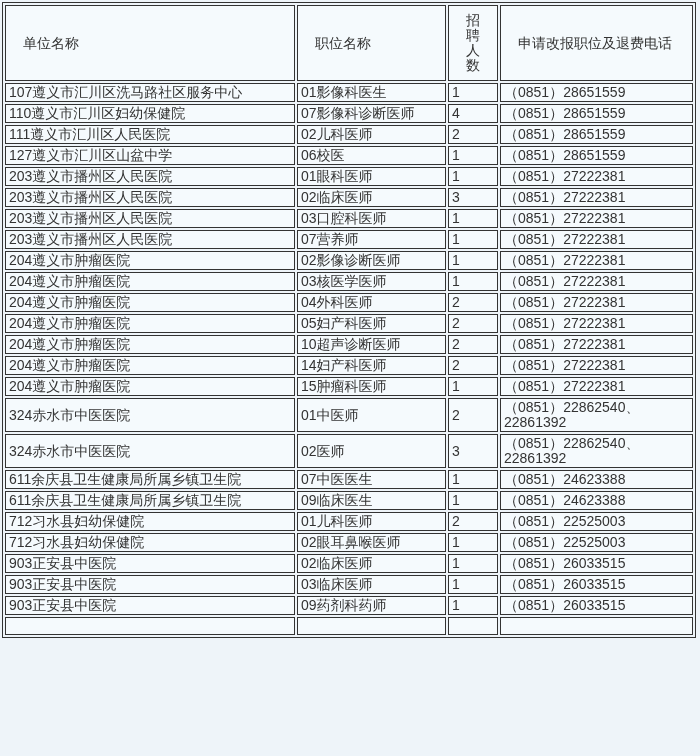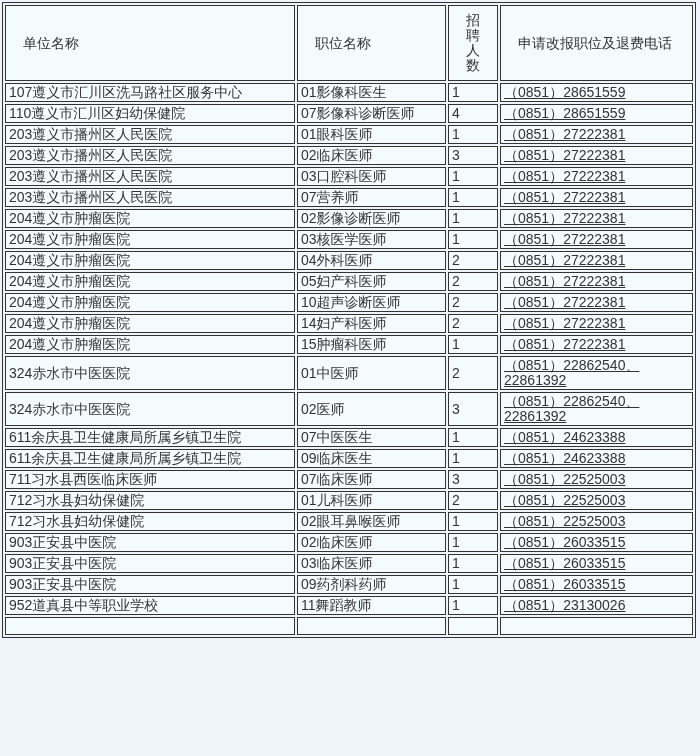--- a/index.html
+++ b/index.html
@@ -29,21 +29,21 @@
     color: #333333;
     font-size: 14px;
     line-height: 15px;
     font-weight: normal;
     text-align: left;
     vertical-align: middle;
     padding: 1px 3px;
     overflow: hidden;
   }
   thead th { padding: 7px 17px; }
-  td.c-phone { white-space: pre-line; text-decoration: underline; }
+  td.c-phone { white-space: pre-line; }
   tr.truncated td { height: 18px; }
 </style>
 </head>
 <body>
 
 <table class="jobs">
   <colgroup>
     <col class="c1">
       <col class="c2">
       <col class="c3">
@@ -64,20 +64,32 @@
         <td class="c-num">1</td>
         <td class="c-phone">（0851）28651559</td>
       </tr>
       <tr>
         <td class="c-unit">110遵义市汇川区妇幼保健院</td>
         <td class="c-pos">07影像科诊断医师</td>
         <td class="c-num">4</td>
         <td class="c-phone">（0851）28651559</td>
       </tr>
       <tr>
+        <td class="c-unit">111遵义市汇川区人民医院</td>
+        <td class="c-pos">02儿科医师</td>
+        <td class="c-num">2</td>
+        <td class="c-phone">（0851）28651559</td>
+      </tr>
+      <tr>
+        <td class="c-unit">127遵义市汇川区山盆中学</td>
+        <td class="c-pos">06校医</td>
+        <td class="c-num">1</td>
+        <td class="c-phone">（0851）28651559</td>
+      </tr>
+      <tr>
         <td class="c-unit">203遵义市播州区人民医院</td>
         <td class="c-pos">01眼科医师</td>
         <td class="c-num">1</td>
         <td class="c-phone">（0851）27222381</td>
       </tr>
       <tr>
         <td class="c-unit">203遵义市播州区人民医院</td>
         <td class="c-pos">02临床医师</td>
         <td class="c-num">3</td>
         <td class="c-phone">（0851）27222381</td>
@@ -156,26 +168,20 @@
         <td class="c-num">1</td>
         <td class="c-phone">（0851）24623388</td>
       </tr>
       <tr>
         <td class="c-unit">611余庆县卫生健康局所属乡镇卫生院</td>
         <td class="c-pos">09临床医生</td>
         <td class="c-num">1</td>
         <td class="c-phone">（0851）24623388</td>
       </tr>
       <tr>
-        <td class="c-unit">711习水县西医临床医师</td>
-        <td class="c-pos">07临床医师</td>
-        <td class="c-num">3</td>
-        <td class="c-phone">（0851）22525003</td>
-      </tr>
-      <tr>
         <td class="c-unit">712习水县妇幼保健院</td>
         <td class="c-pos">01儿科医师</td>
         <td class="c-num">2</td>
         <td class="c-phone">（0851）22525003</td>
       </tr>
       <tr>
         <td class="c-unit">712习水县妇幼保健院</td>
         <td class="c-pos">02眼耳鼻喉医师</td>
         <td class="c-num">1</td>
         <td class="c-phone">（0851）22525003</td>
@@ -190,26 +196,20 @@
         <td class="c-unit">903正安县中医院</td>
         <td class="c-pos">03临床医师</td>
         <td class="c-num">1</td>
         <td class="c-phone">（0851）26033515</td>
       </tr>
       <tr>
         <td class="c-unit">903正安县中医院</td>
         <td class="c-pos">09药剂科药师</td>
         <td class="c-num">1</td>
         <td class="c-phone">（0851）26033515</td>
-      </tr>
-      <tr>
-        <td class="c-unit">952道真县中等职业学校</td>
-        <td class="c-pos">11舞蹈教师</td>
-        <td class="c-num">1</td>
-        <td class="c-phone">（0851）23130026</td>
       </tr>
       <tr class="truncated">
         <td class="c-unit"></td>
         <td class="c-pos"></td>
         <td class="c-num"></td>
         <td class="c-phone"></td>
       </tr>
     </tbody>
 </table>
 

